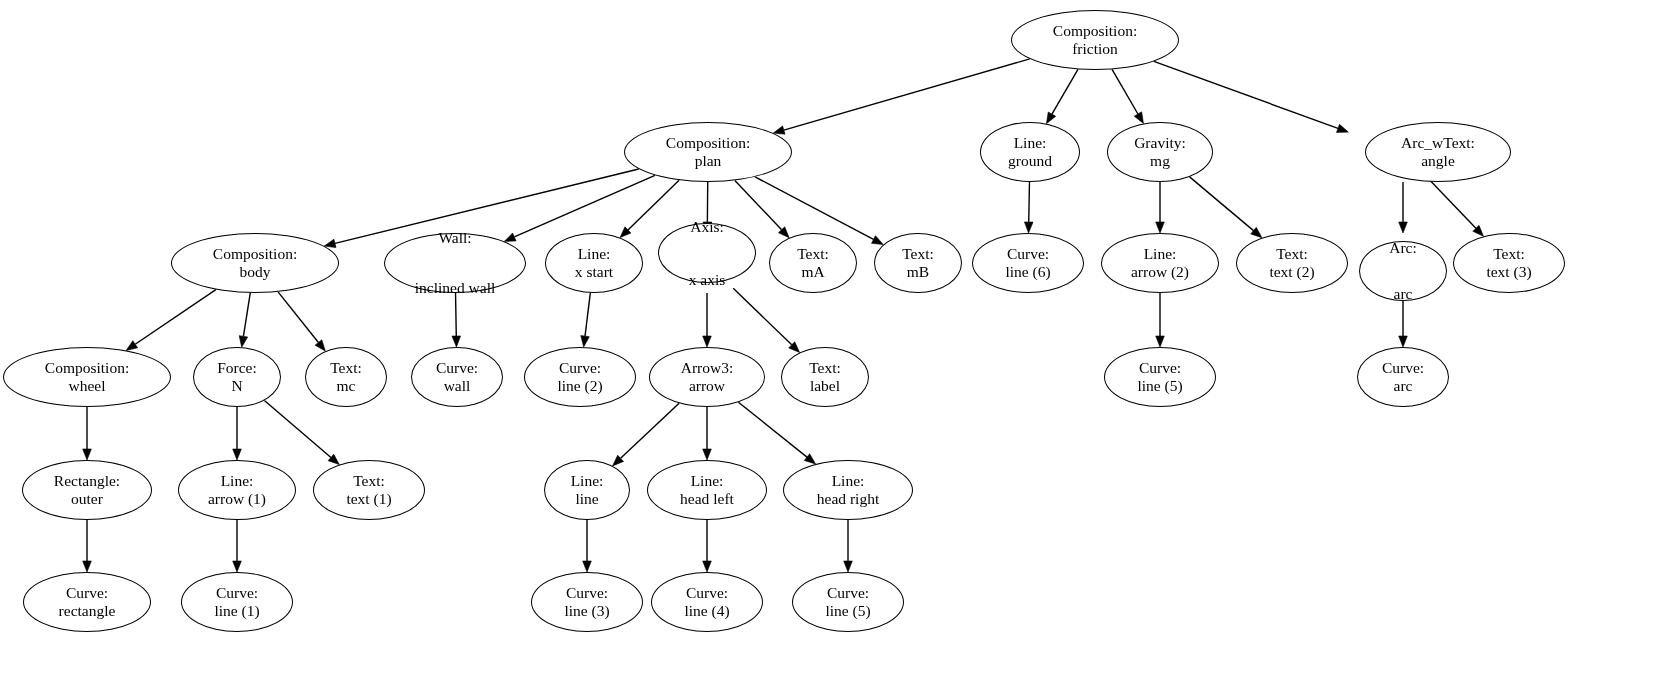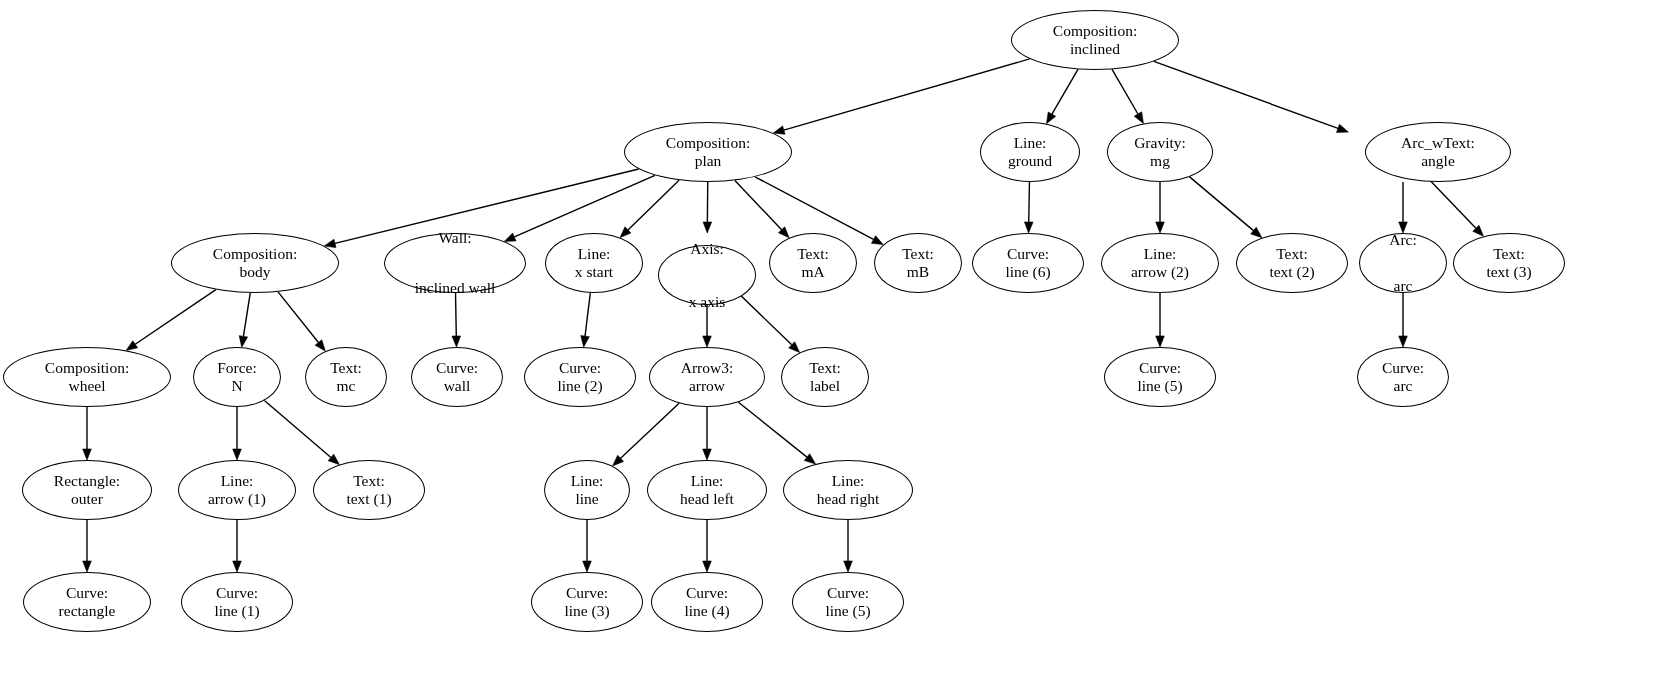--- a/index.html
+++ b/index.html
@@ -188,21 +188,21 @@
         <polygon points="702.70,561.00 711.30,561.00 707.00,572.00" fill="#000000" stroke="#000000" stroke-width="0.6"></polygon>
       </g>
       <g>
         <line x1="848.00" y1="520.00" x2="848.00" y2="561.00" stroke="#000000" stroke-width="1.4"></line>
         <polygon points="843.70,561.00 852.30,561.00 848.00,572.00" fill="#000000" stroke="#000000" stroke-width="0.6"></polygon>
       </g>
     </svg>
   <div id="node-layer">
       <div class="graph-node" style="left: 1011px; top: 10px; width: 168px; height: 60px;">
         <span class="node-type">Composition:</span>
-        <span class="node-name">inclined</span>
+        <span class="node-name">friction</span>
       </div>
       <div class="graph-node" style="left: 624px; top: 122px; width: 168px; height: 60px;">
         <span class="node-type">Composition:</span>
         <span class="node-name">plan</span>
       </div>
       <div class="graph-node" style="left: 980px; top: 122px; width: 100px; height: 60px;">
         <span class="node-type">Line:</span>
         <span class="node-name">ground</span>
       </div>
       <div class="graph-node" style="left: 1107px; top: 122px; width: 106px; height: 60px; font-family: Liberation Serif, serif;">
@@ -218,21 +218,21 @@
         <span class="node-name">body</span>
       </div>
       <div class="graph-node" style="left: 384px; top: 233px; width: 142px; height: 60px; gap: 32px;">
         <span class="node-type">Wall:</span>
         <span class="node-name">inclined wall</span>
       </div>
       <div class="graph-node" style="left: 545px; top: 233px; width: 98px; height: 60px;">
         <span class="node-type">Line:</span>
         <span class="node-name">x start</span>
       </div>
-      <div class="graph-node" style="left: 658px; top: 245px; width: 98px; height: 60px; gap: 35px;">
+      <div class="graph-node" style="left: 658px; top: 223px; width: 98px; height: 60px; gap: 35px;">
         <span class="node-type">Axis:</span>
         <span class="node-name">x axis</span>
       </div>
       <div class="graph-node" style="left: 769px; top: 233px; width: 88px; height: 60px;">
         <span class="node-type">Text:</span>
         <span class="node-name">mA</span>
       </div>
       <div class="graph-node" style="left: 874px; top: 233px; width: 88px; height: 60px;">
         <span class="node-type">Text:</span>
         <span class="node-name">mB</span>
@@ -242,21 +242,21 @@
         <span class="node-name">line (6)</span>
       </div>
       <div class="graph-node" style="left: 1101px; top: 233px; width: 118px; height: 60px;">
         <span class="node-type">Line:</span>
         <span class="node-name">arrow (2)</span>
       </div>
       <div class="graph-node" style="left: 1236px; top: 233px; width: 112px; height: 60px;">
         <span class="node-type">Text:</span>
         <span class="node-name">text (2)</span>
       </div>
-      <div class="graph-node" style="left: 1359px; top: 233px; width: 88px; height: 60px; gap: 28px;">
+      <div class="graph-node" style="left: 1359px; top: 241px; width: 88px; height: 60px; gap: 28px;">
         <span class="node-type">Arc:</span>
         <span class="node-name">arc</span>
       </div>
       <div class="graph-node" style="left: 1453px; top: 233px; width: 112px; height: 60px;">
         <span class="node-type">Text:</span>
         <span class="node-name">text (3)</span>
       </div>
       <div class="graph-node" style="left: 3px; top: 347px; width: 168px; height: 60px;">
         <span class="node-type">Composition:</span>
         <span class="node-name">wheel</span>

